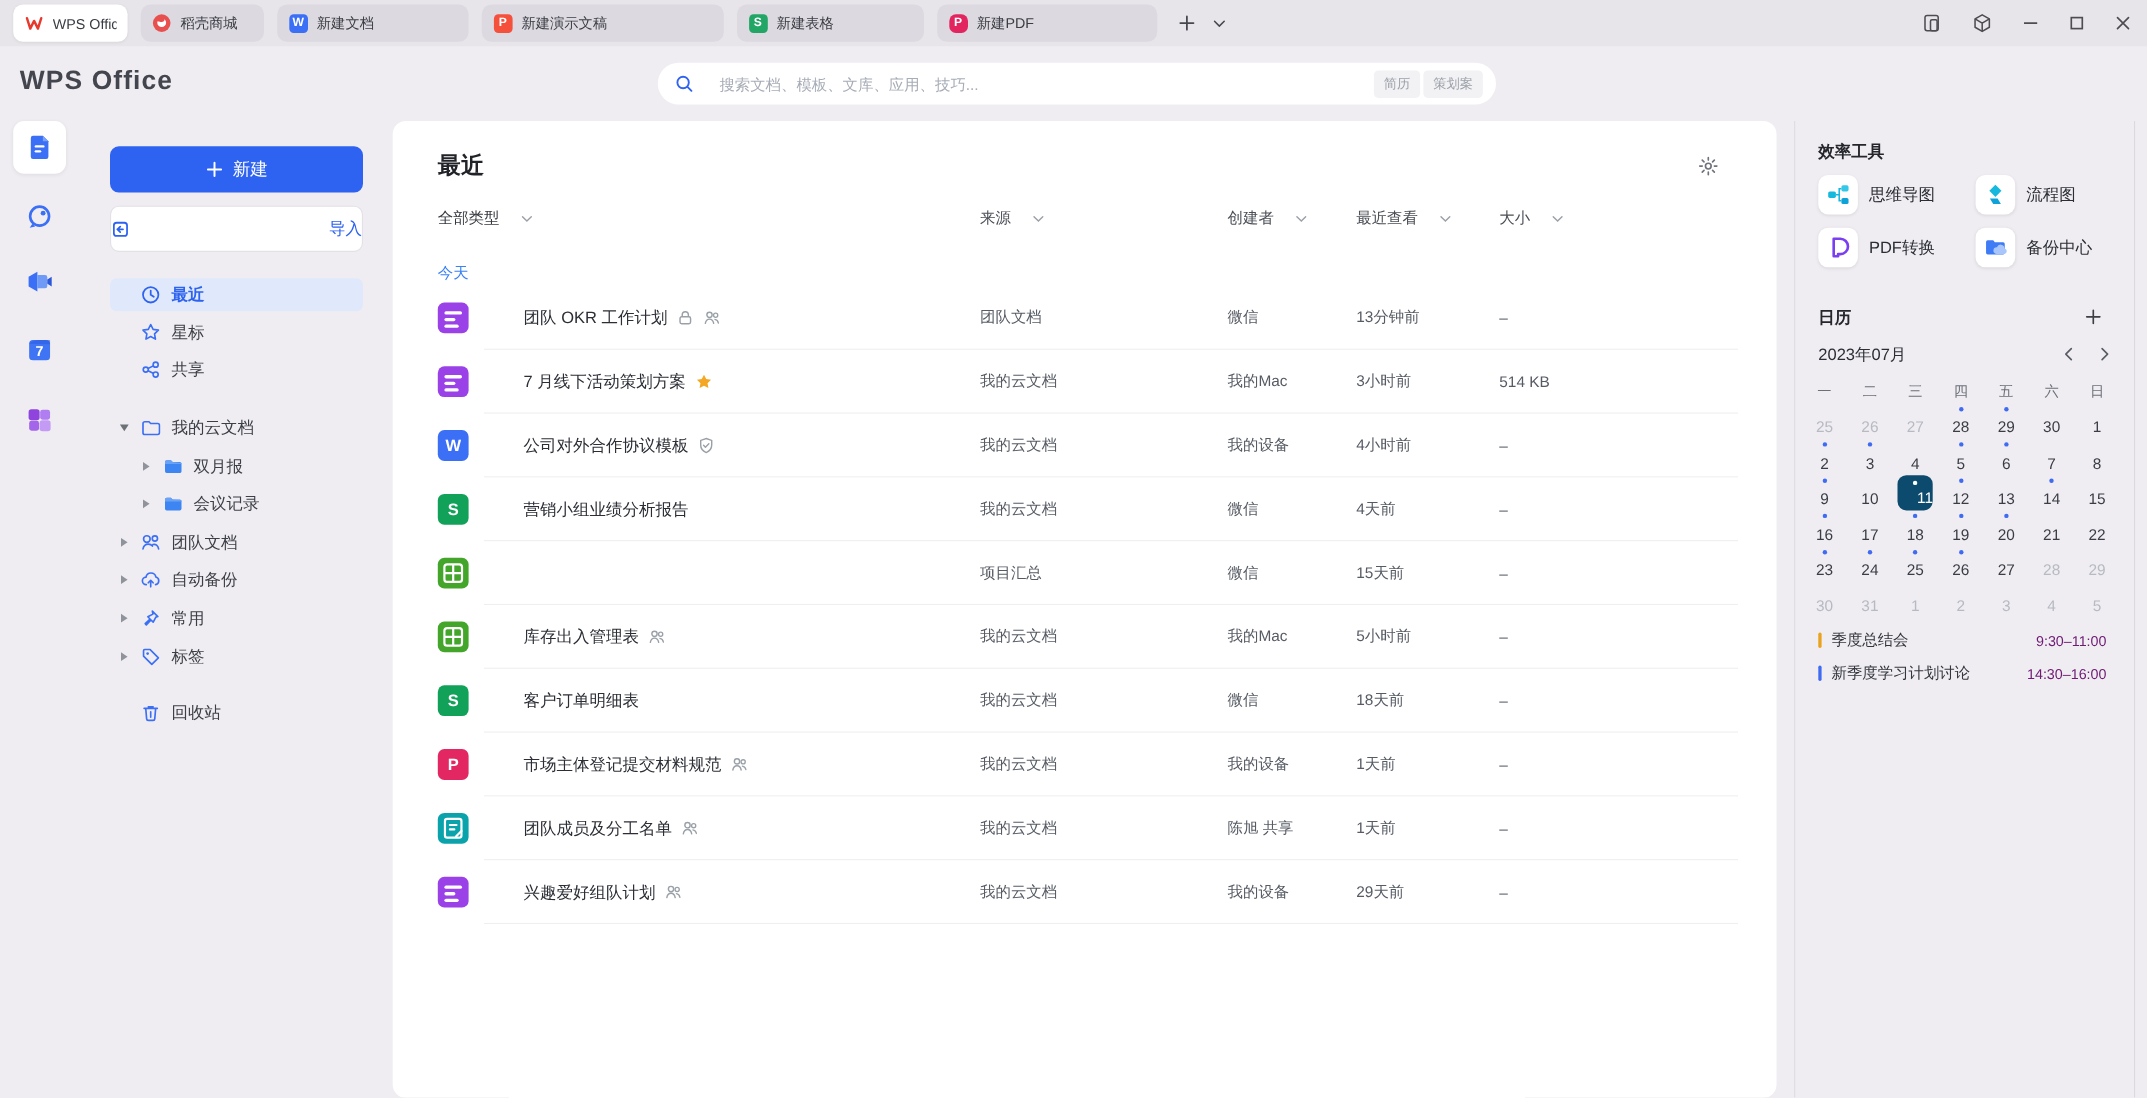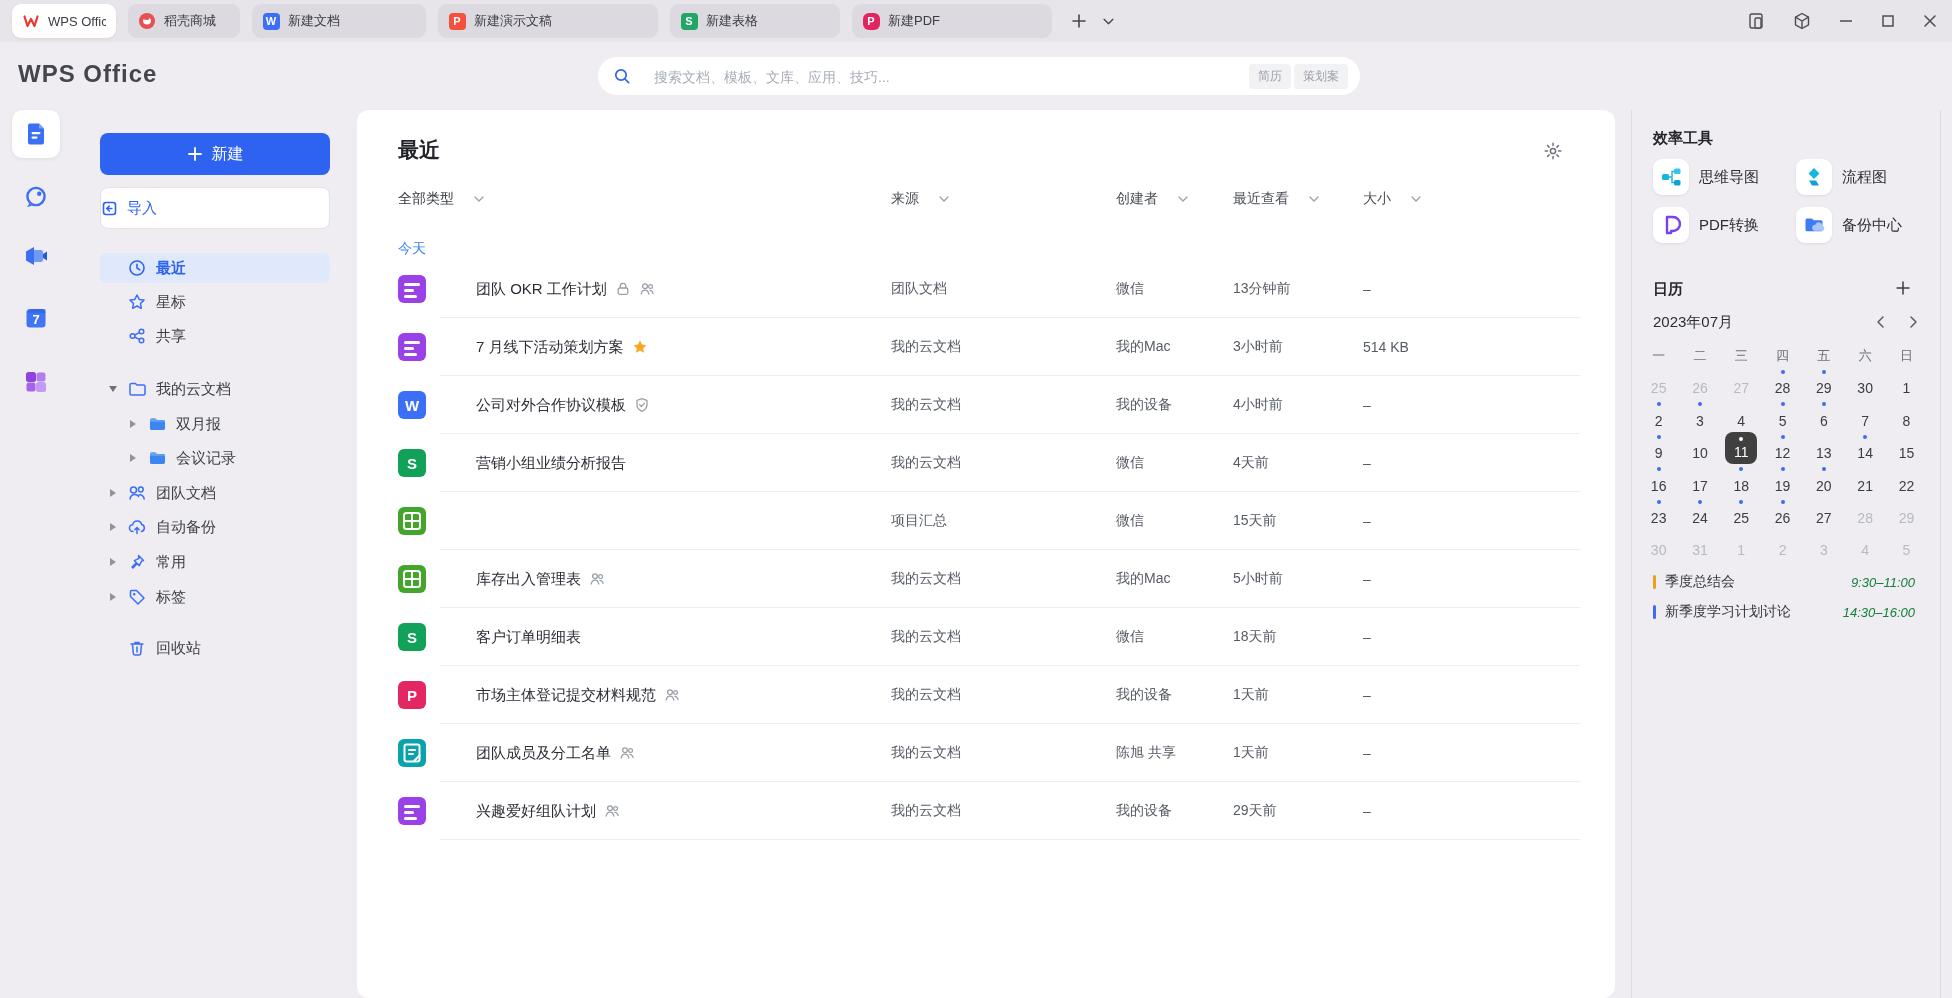--- a/index.html
+++ b/index.html
@@ -33,21 +33,21 @@
   .hicons{position:absolute;right:0;top:0;height:68px;}
 
   
   .rail{position:absolute;left:0;top:110px;width:72px;bottom:0;}
   .railbtn{position:absolute;left:12px;width:48px;height:48px;display:flex;align-items:center;justify-content:center;cursor:pointer;border-radius:10px;}
   .railbtn.active{background:#ffffff;box-shadow:0 1px 4px rgba(0,0,0,.07);}
 
   
   .nav{position:absolute;left:72px;top:110px;width:286px;bottom:0;}
   .btn-new{position:absolute;left:28px;top:23px;width:230px;height:42px;background:#2e63f1;border-radius:8px;color:#fff;font-size:16px;display:flex;align-items:center;justify-content:center;gap:9px;cursor:pointer;}
-  .btn-import{position:absolute;left:28px;top:77px;width:230px;height:42px;background:#fff;border:1px solid #e2e1e6;box-sizing:border-box;border-radius:8px;color:#2e63f1;font-size:15px;display:flex;align-items:center;justify-content:flex-start;gap:9px;cursor:pointer;}
+  .btn-import{position:absolute;left:28px;top:77px;width:230px;height:42px;background:#fff;border:1px solid #e2e1e6;box-sizing:border-box;border-radius:8px;color:#2e63f1;font-size:15px;display:flex;align-items:center;justify-content:space-between;gap:9px;cursor:pointer;}
   .nitem{position:absolute;left:28px;width:230px;height:30px;border-radius:6px;display:flex;align-items:center;font-size:15px;color:#3c3f46;cursor:pointer;}
   .nitem .nicon{margin-left:28px;margin-right:10px;width:18px;height:18px;flex:none;}
   .nitem.active{background:#dfe9fb;color:#2d63f0;font-weight:bold;}
   .nitem .caret{position:absolute;left:8px;width:10px;height:10px;display:flex;align-items:center;justify-content:center;}
   .caret-r{width:0;height:0;border-left:6px solid #8f939b;border-top:4px solid transparent;border-bottom:4px solid transparent;}
   .caret-d{width:0;height:0;border-top:6px solid #6d7077;border-left:4px solid transparent;border-right:4px solid transparent;}
   .nitem.child .nicon{margin-left:48px;}
   .nitem.child .caret{left:28px;}
 
   
@@ -79,26 +79,26 @@
   .tool .tl{font-size:15px;color:#2b2e35;white-space:nowrap;}
   .calplus{position:absolute;left:264px;top:170px;cursor:pointer;color:#3c3f45;}
   .calmonth{position:absolute;left:22px;top:203px;font-size:15px;color:#2b2e35;}
   .calnav{position:absolute;top:205px;cursor:pointer;color:#585d66;}
   .wdrow{position:absolute;left:7px;top:237px;display:grid;grid-template-columns:repeat(7,41.3px);}
   .wd{text-align:center;font-size:13px;color:#6b7079;}
   .cal-grid{position:absolute;left:7px;top:257px;display:grid;grid-template-columns:repeat(7,41.3px);grid-auto-rows:32.4px;}
   .cal-cell{position:relative;display:flex;align-items:flex-end;justify-content:center;padding-bottom:3px;box-sizing:border-box;font-size:14px;color:#3a3d45;cursor:pointer;}
   .cal-cell.muted{color:#b6bac2;}
   .cal-cell .cal-dot{position:absolute;top:3px;left:50%;margin-left:-2px;width:4px;height:4px;border-radius:50%;background:#3f6bf2;}
-  .cal-cell.selected{background:#404040;border-radius:8px;width:32px;height:32px;justify-self:center;align-self:center;color:#fff;padding-bottom:4px;}
+  .cal-cell.selected{background:#0c4a6e;border-radius:8px;width:32px;height:32px;justify-self:center;align-self:center;color:#fff;padding-bottom:4px;justify-content:flex-end;}
   .cal-cell.selected .cal-dot{background:#fff;top:5px;}
   .event{position:absolute;left:22px;width:262px;height:20px;display:flex;align-items:center;cursor:pointer;}
   .ev-bar{width:3px;height:14px;border-radius:2px;flex:none;}
   .ev-title{margin-left:9px;font-size:14px;color:#33363d;flex:1;white-space:nowrap;overflow:hidden;}
-  .ev-time{font-size:13px;color:#15803d;white-space:nowrap;font-style:italic;}
+  .ev-time{font-size:13px;color:#701a75;white-space:nowrap;}
 </style>
 </head>
 <body>
 
 <div class="stage">
 
   <svg class="defs" xmlns="http://www.w3.org/2000/svg">
     <symbol id="s-members" viewBox="0 0 16 16">
       <circle cx="6" cy="5.2" r="2.4" fill="none" stroke="currentColor" stroke-width="1.3"></circle>
       <path d="M2.2 13c.5-2.6 2-3.9 3.8-3.9s3.3 1.3 3.8 3.9" fill="none" stroke="currentColor" stroke-width="1.3" stroke-linecap="round"></path>

